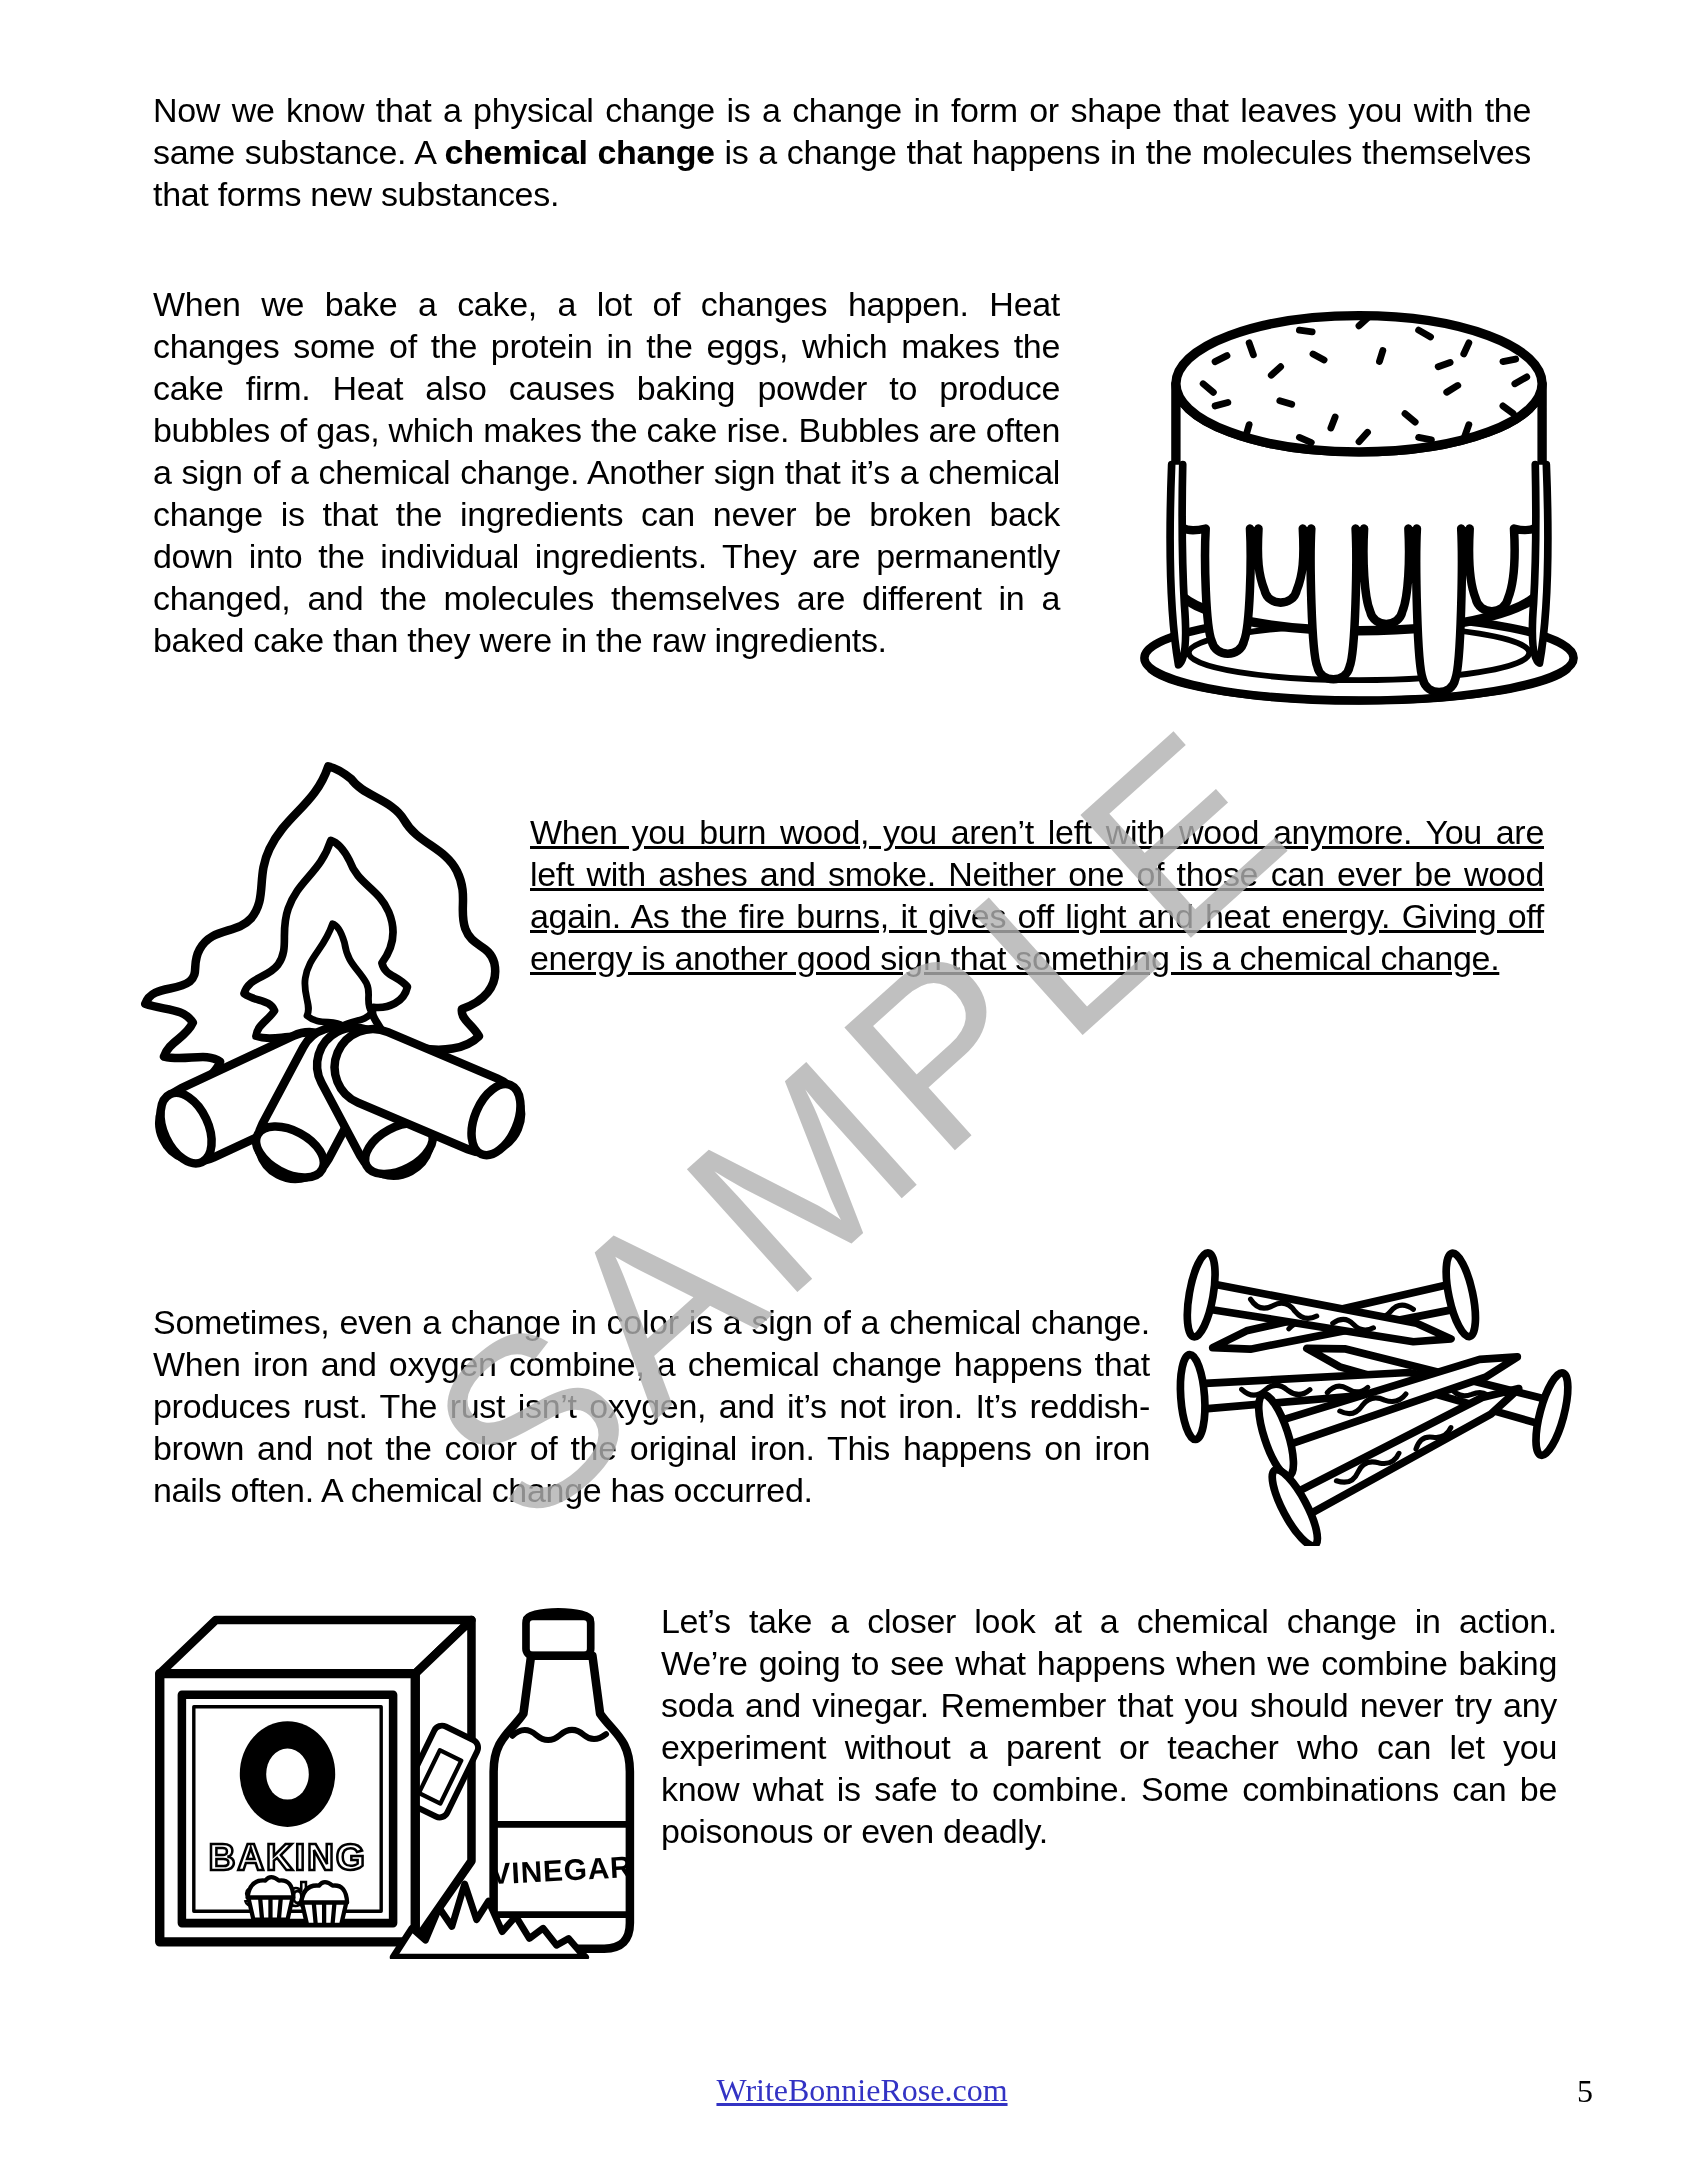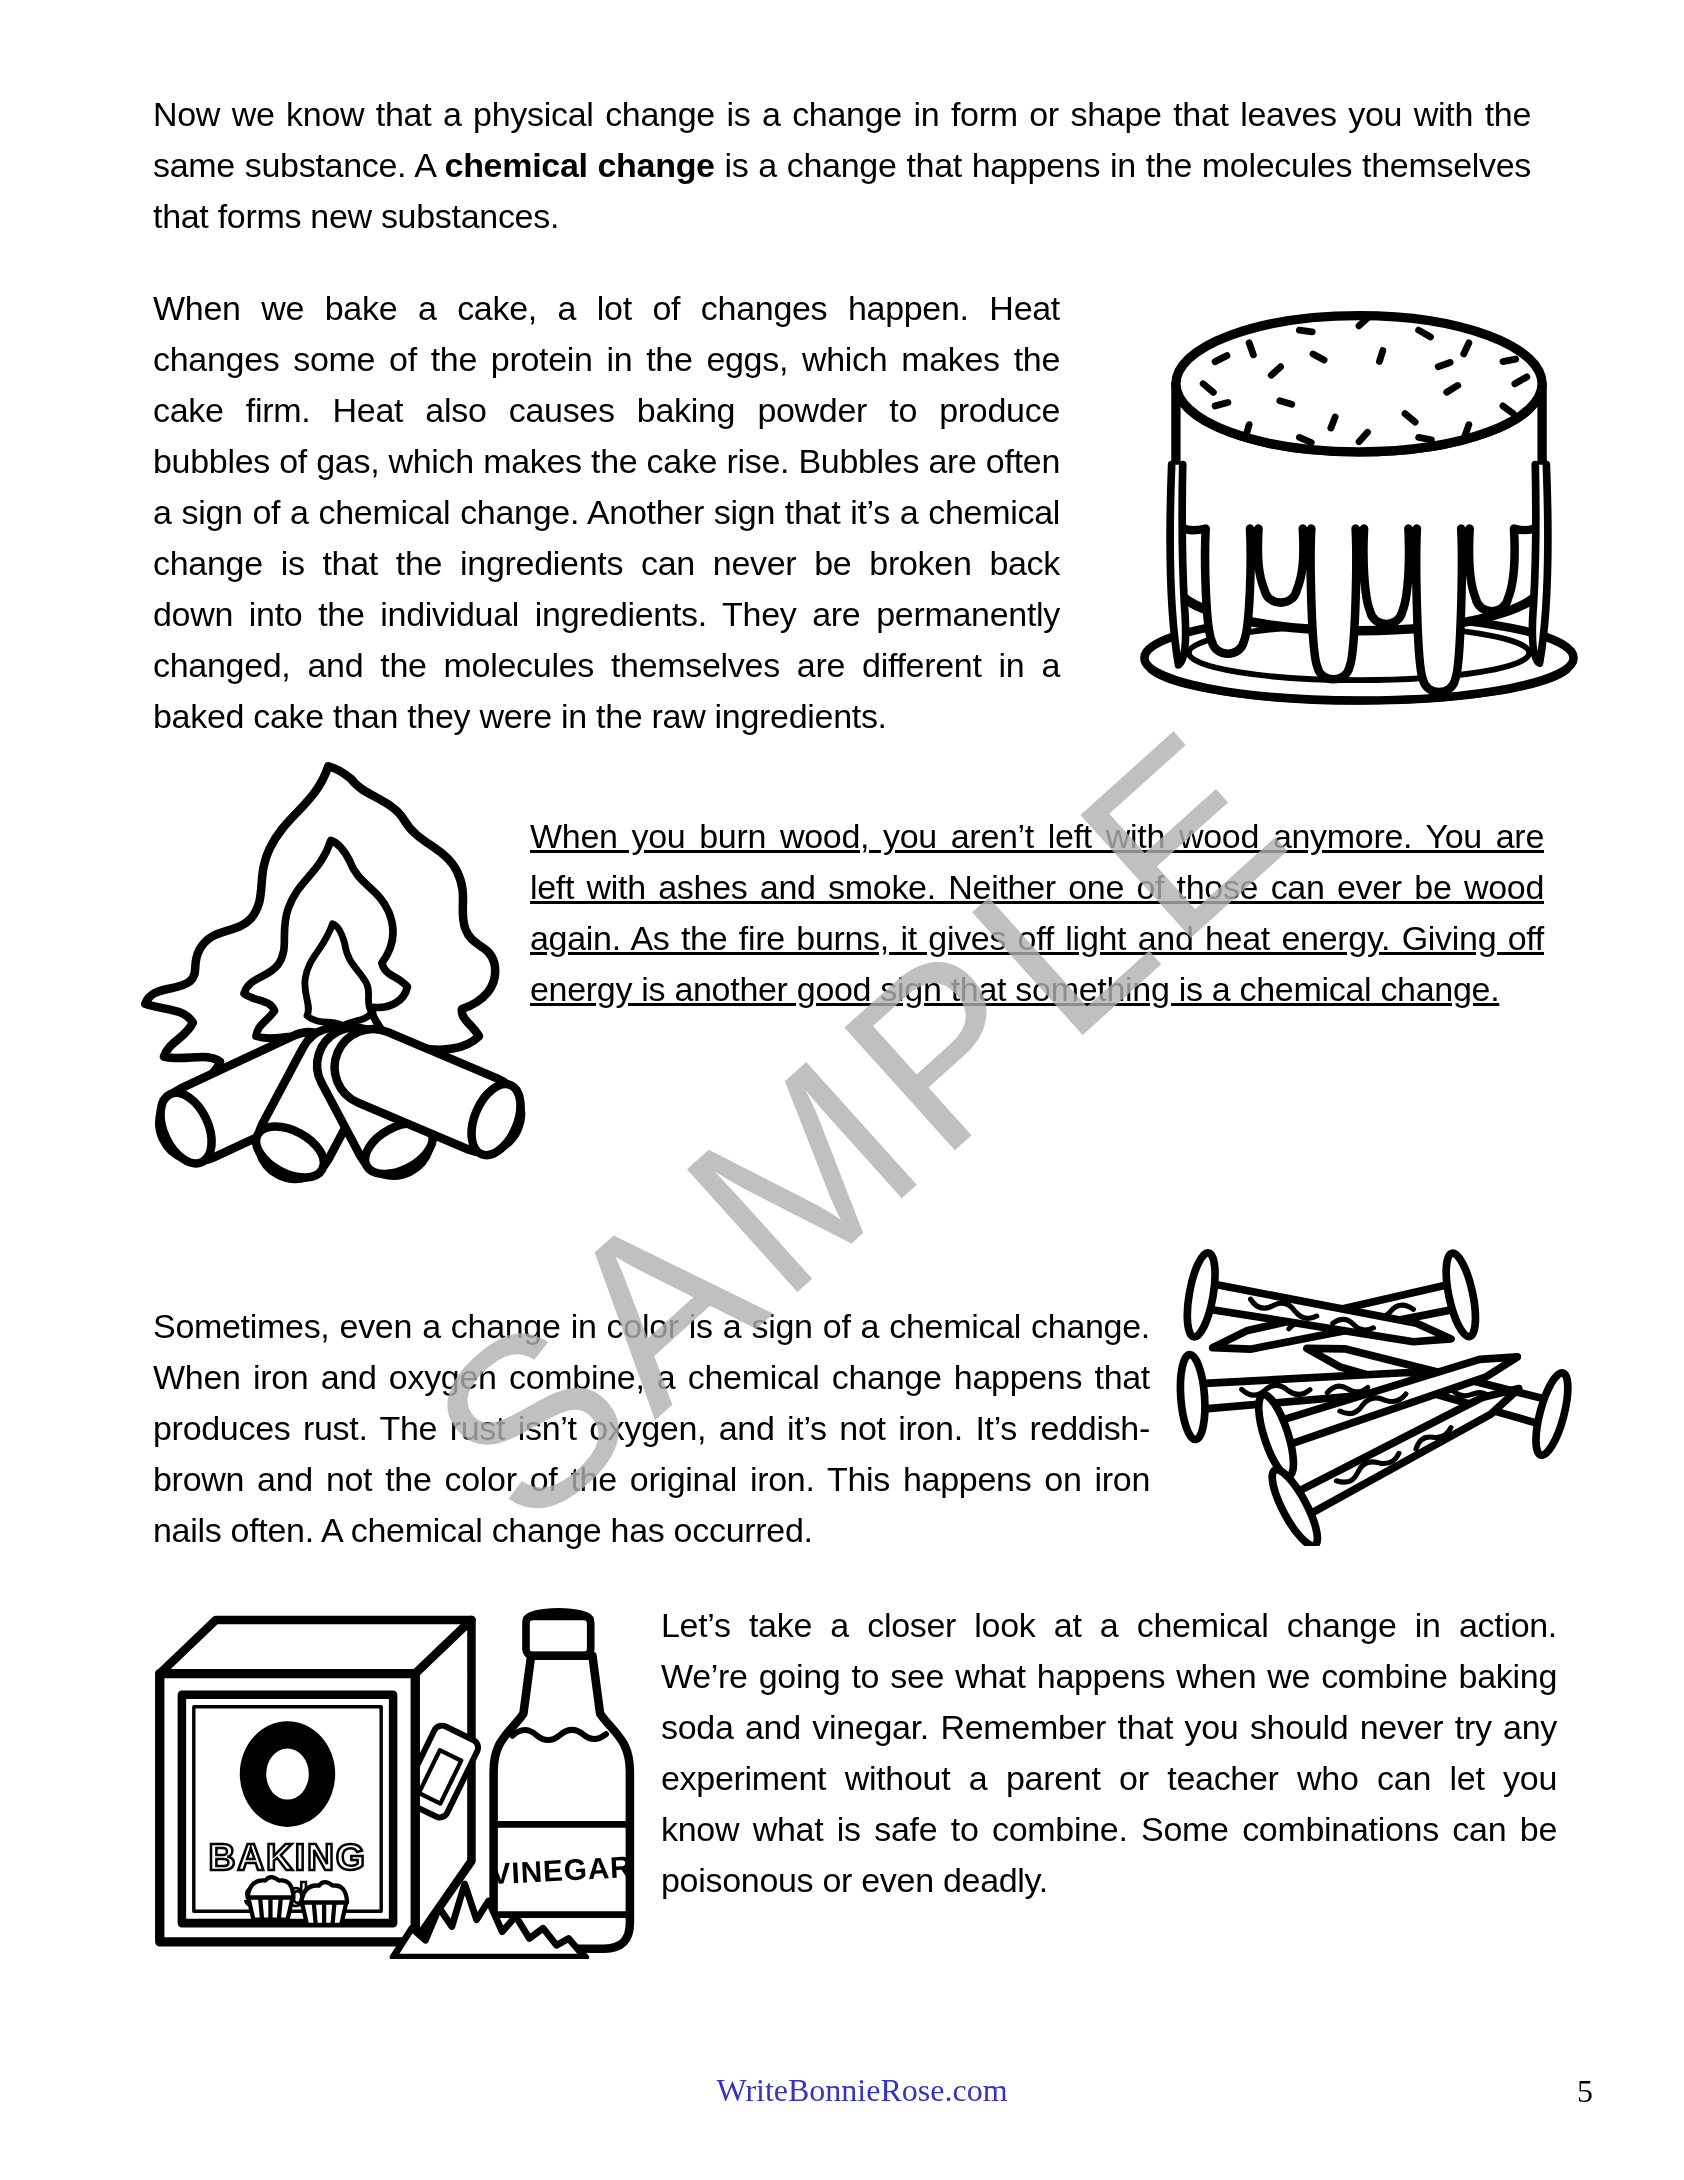--- a/index.html
+++ b/index.html
@@ -2,40 +2,40 @@
 <html style="font-size:13.6px"><head>
 <meta charset="utf-8">
 <style>
   html,body{margin:0;padding:0;background:#ffffff;}
   .page{
     position:relative; width:1685px; height:2181px; background:#ffffff;
     font-family:"Liberation Sans","DejaVu Sans",sans-serif; color:#000;
     overflow:hidden;
   }
   .para{
-    position:absolute; font-size:34px; line-height:51px; letter-spacing:-0.3px;
+    position:absolute; font-size:34px; line-height:42px; letter-spacing:-0.3px;
     text-align:justify; color:#000;
   }
   .para b{font-weight:bold;}
   .illu{position:absolute;}
   .illu svg{display:block;width:100%;height:100%;}
   .ln{fill:#ffffff;stroke:#000000;stroke-linejoin:round;stroke-linecap:round;}
   .nofill{fill:none;stroke:#000000;stroke-linejoin:round;stroke-linecap:round;}
   .watermark{
     position:absolute; left:860px; top:1124px;
     transform:translate(-50%,-50%) rotate(-42deg);
     font-size:240px; font-weight:400; letter-spacing:12px; white-space:nowrap;
     color:rgba(176,176,176,0.80); z-index:30; pointer-events:none;
     font-family:"Liberation Sans","DejaVu Sans",sans-serif;
   }
   .footer-link{
     position:absolute; left:0; top:2072px; width:100%; text-align:center;
     font-family:"Liberation Serif","DejaVu Serif",serif; font-size:32px;
   }
-  .footer-link a{color:#3333c4;cursor:pointer;margin-left:39px;}
+  .footer-link a{color:#3333c4;text-decoration:underline;cursor:pointer;margin-left:39px;}
   .page-number{
     position:absolute; right:92px; top:2073px;
     font-family:"Liberation Serif","DejaVu Serif",serif; font-size:32px; color:#000;
   }
   svg text{font-family:"Liberation Sans","DejaVu Sans",sans-serif;}
   .bubble-text{font-weight:bold; fill:#ffffff; stroke:#000000; stroke-width:3; letter-spacing:2px;}
   .solid-text{font-weight:bold; fill:#000000;}
 </style>
 </head>
 <body>

